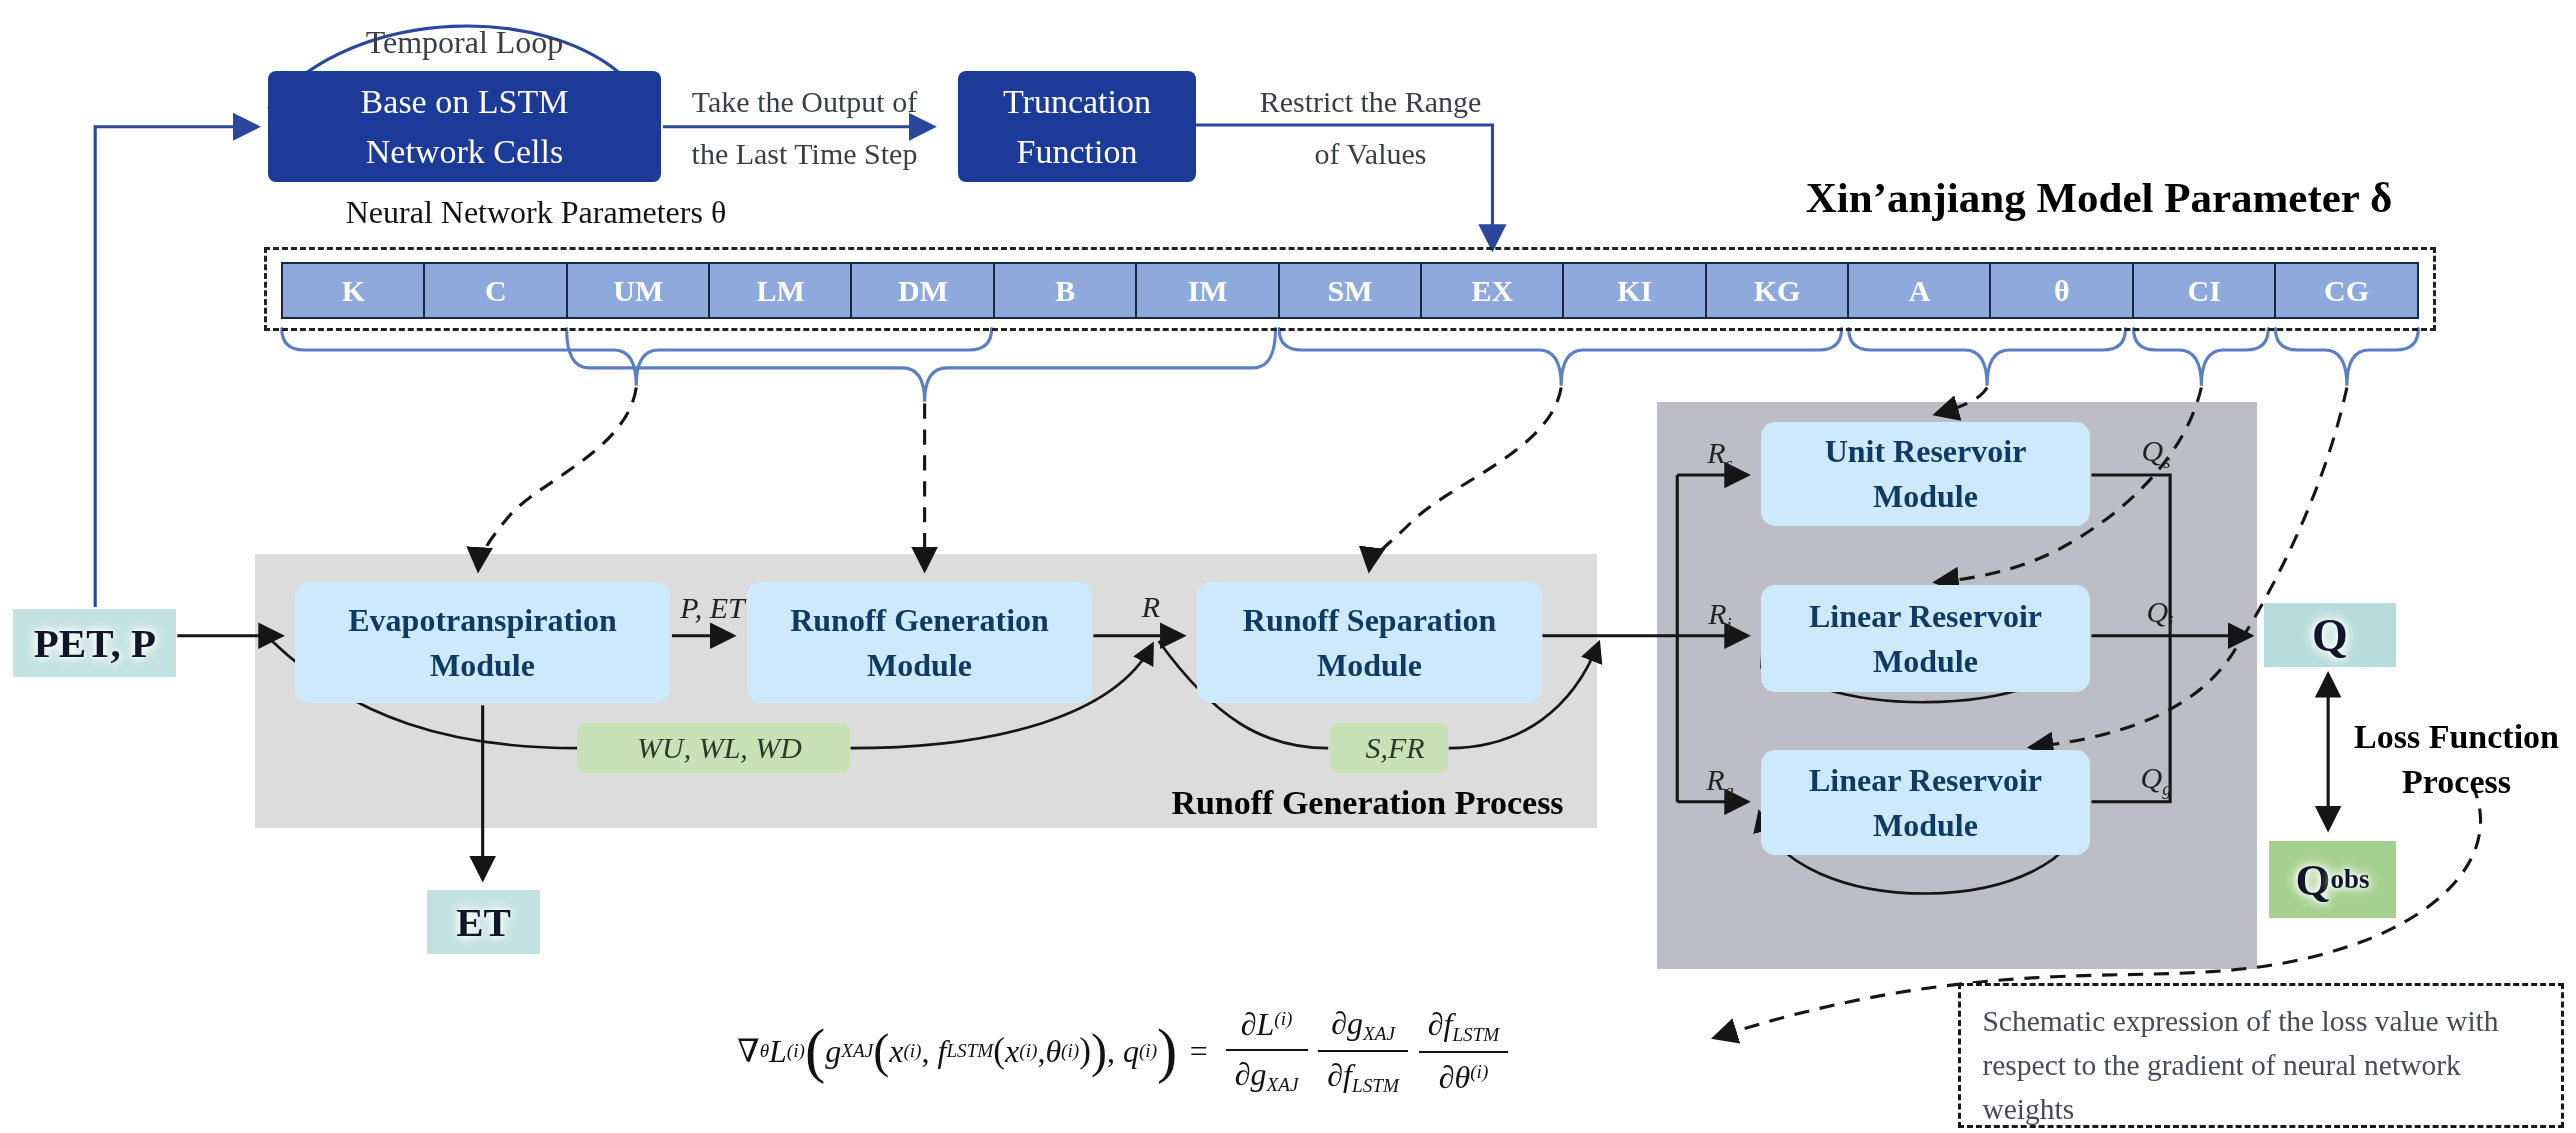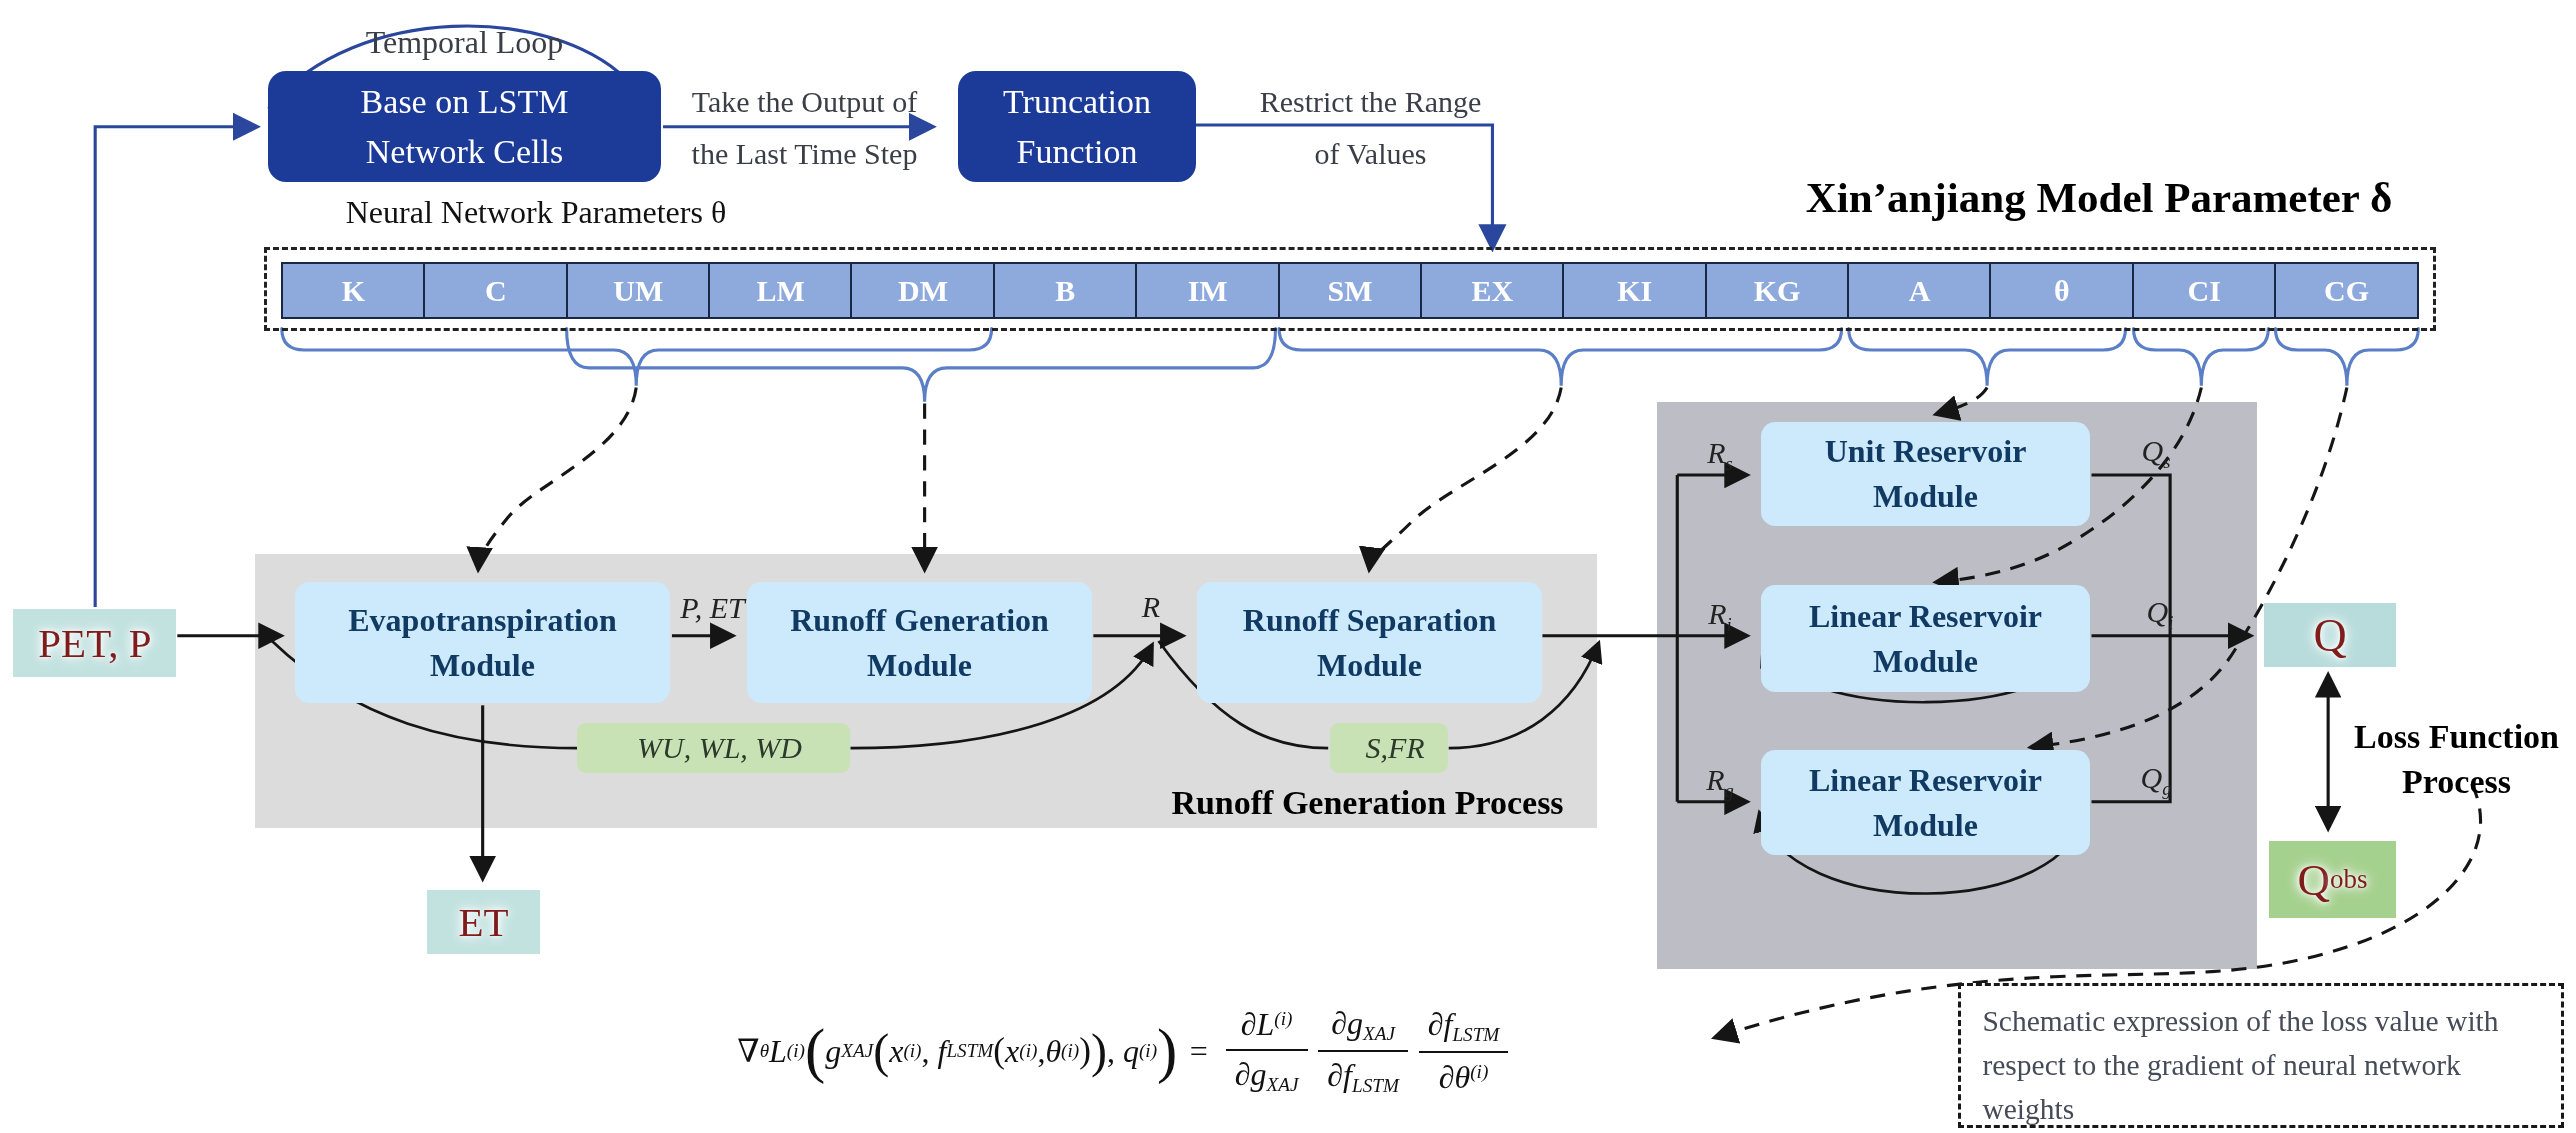--- a/index.html
+++ b/index.html
@@ -8,26 +8,26 @@
     --green-label:#c8e2b5; --teal-io:#c2e2e0; --q-fill:#b8dcdc; --qobs-fill:#a5d18e;
     --blue-line:#2b479d; --ink:#151515; --note-text:#454b57;
   }
   html,body{margin:0;padding:0;background:#fff;}
   #canvas{position:relative;width:2576px;height:1133px;background:#fff;overflow:hidden;
           font-family:"Liberation Serif","DejaVu Serif",serif;}
   .abs{position:absolute;box-sizing:border-box;}
   svg{position:absolute;left:0;top:0;z-index:2;}
   .layer3{z-index:3;}
   .layer1{z-index:1;}
-  .navybox{background:var(--navy);border-radius:18px;color:#fff;font-size:34px;line-height:1.45;
+  .navybox{background:var(--navy);border-radius:8px;color:#fff;font-size:34px;line-height:1.45;
            display:flex;flex-direction:column;align-items:center;justify-content:center;text-align:center;}
   .module{background:var(--module-fill);border-radius:14.3px;color:var(--module-text);font-weight:bold;
           font-size:32px;line-height:1.4;display:flex;flex-direction:column;align-items:center;
           justify-content:center;text-align:center;}
-  .iobox{display:flex;align-items:center;justify-content:center;font-weight:normal;color:#7f1d1d;
+  .iobox{display:flex;align-items:center;justify-content:center;font-weight:bold;color:#0f172a;
          text-shadow:0 0 5.4px #fff,0 0 10.7px #fff,0 0 14.3px #fff;}
   .glabel{background:var(--green-label);border-radius:9px;display:flex;align-items:center;
           justify-content:center;font-style:italic;font-size:30px;color:#2c3a2c;padding-left:12px;}
   .annot{font-size:30px;color:#3a3e46;text-align:center;line-height:1.2;}
   .proc{font-weight:bold;font-size:34px;color:#000;text-align:center;}
   .mathlbl{font-style:italic;font-size:30px;color:#222;text-align:center;}
   .mathlbl sub{font-size:0.62em;}
   .dashedrow{border:3.6px dashed #222;}
   .cells{display:flex;}
   .cell{flex:1;display:flex;align-items:center;justify-content:center;background:var(--cell-fill);

